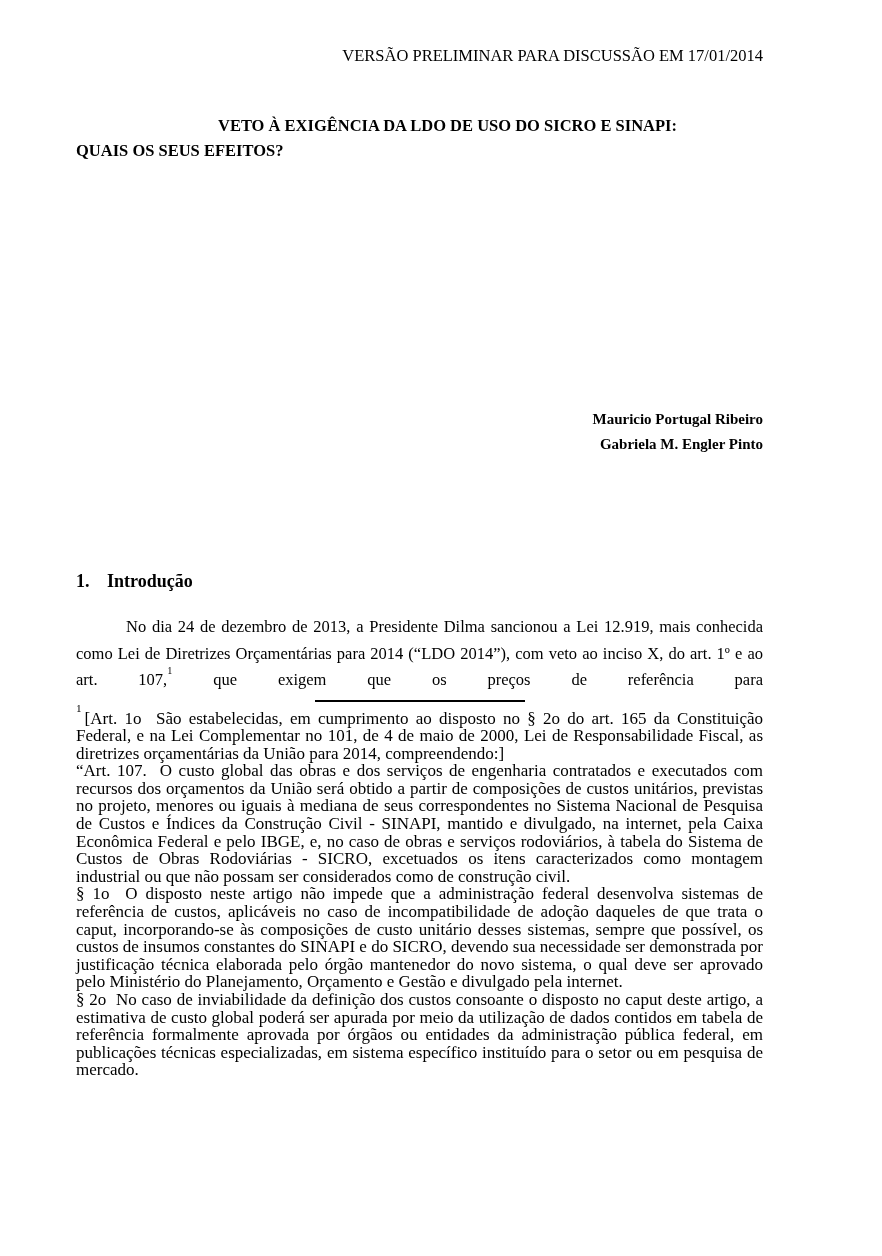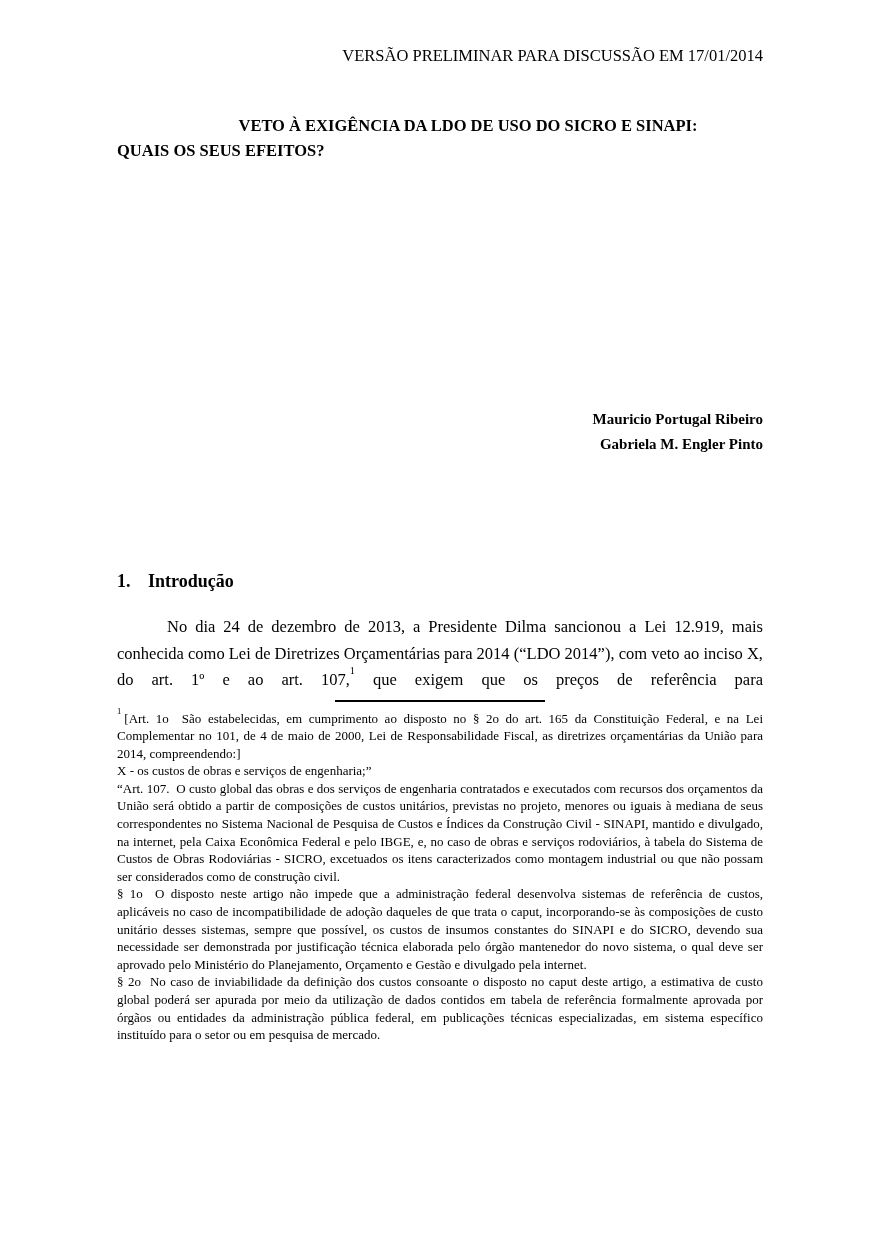--- a/index.html
+++ b/index.html
@@ -8,21 +8,21 @@
     background: #ffffff;
   }
   .page {
     position: relative;
     width: 882px;
     height: 1256px;
     background: #ffffff;
     color: #000000;
     font-family: "Liberation Serif", "DejaVu Serif", serif;
     box-sizing: border-box;
-    padding: 46px 119px 0 117px;
+    padding: 46px 119px 0 76px;
     overflow: hidden;
   }
   .header-note {
     font-size: 16.5px;
     line-height: 19px;
     text-align: right;
     white-space: nowrap;
   }
   .doc-title {
     margin-top: 48px;
@@ -69,21 +69,21 @@
     line-height: 0;
   }
   .footnote-separator {
     margin-top: 6px;
     width: 210px;
     border: none;
     border-top: 2px solid #000000;
   }
   .footnote {
     margin-top: 7px;
-    font-size: 13px;
+    font-size: 17px;
     line-height: 17.6px;
     text-align: justify;
   }
   .footnote p {
     margin: 0;
     padding: 0;
   }
   .footnote .fn-marker {
     position: relative;
     top: -0.4em;
@@ -116,19 +116,18 @@
   <div class="body-paragraph">
     <span>No dia 24 de dezembro de 2013, a Presidente Dilma sancionou a Lei 12.919, mais conhecida como Lei de Diretrizes Orçamentárias para 2014 (“LDO 2014”), com veto ao inciso X, do art. 1º e ao art. 107,</span><sup class="fn-ref">1</sup><span> que exigem que os preços de referência para</span>
   </div>
 
   <hr class="footnote-separator">
 
   <div class="footnote">
     <p>
       <sup class="fn-marker">1</sup><span>[Art. 1o&nbsp; São estabelecidas, em cumprimento ao disposto no § 2o do art. 165 da Constituição Federal, e na Lei Complementar no 101, de 4 de maio de 2000, Lei de Responsabilidade Fiscal, as diretrizes orçamentárias da União para 2014, compreendendo:]</span>
     </p>
-    <p>X - os custos de obras e serviços de engenharia;”</p>
     <p>“Art. 107.&nbsp; O custo global das obras e dos serviços de engenharia contratados e executados com recursos dos orçamentos da União será obtido a partir de composições de custos unitários, previstas no projeto, menores ou iguais à mediana de seus correspondentes no Sistema Nacional de Pesquisa de Custos e Índices da Construção Civil - SINAPI, mantido e divulgado, na internet, pela Caixa Econômica Federal e pelo IBGE, e, no caso de obras e serviços rodoviários, à tabela do Sistema de Custos de Obras Rodoviárias - SICRO, excetuados os itens caracterizados como montagem industrial ou que não possam ser considerados como de construção civil.</p>
     <p>§ 1o&nbsp; O disposto neste artigo não impede que a administração federal desenvolva sistemas de referência de custos, aplicáveis no caso de incompatibilidade de adoção daqueles de que trata o caput, incorporando-se às composições de custo unitário desses sistemas, sempre que possível, os custos de insumos constantes do SINAPI e do SICRO, devendo sua necessidade ser demonstrada por justificação técnica elaborada pelo órgão mantenedor do novo sistema, o qual deve ser aprovado pelo Ministério do Planejamento, Orçamento e Gestão e divulgado pela internet.</p>
     <p>§ 2o&nbsp; No caso de inviabilidade da definição dos custos consoante o disposto no caput deste artigo, a estimativa de custo global poderá ser apurada por meio da utilização de dados contidos em tabela de referência formalmente aprovada por órgãos ou entidades da administração pública federal, em publicações técnicas especializadas, em sistema específico instituído para o setor ou em pesquisa de mercado.</p>
   </div>
 
 </div>
 
 </body></html>

